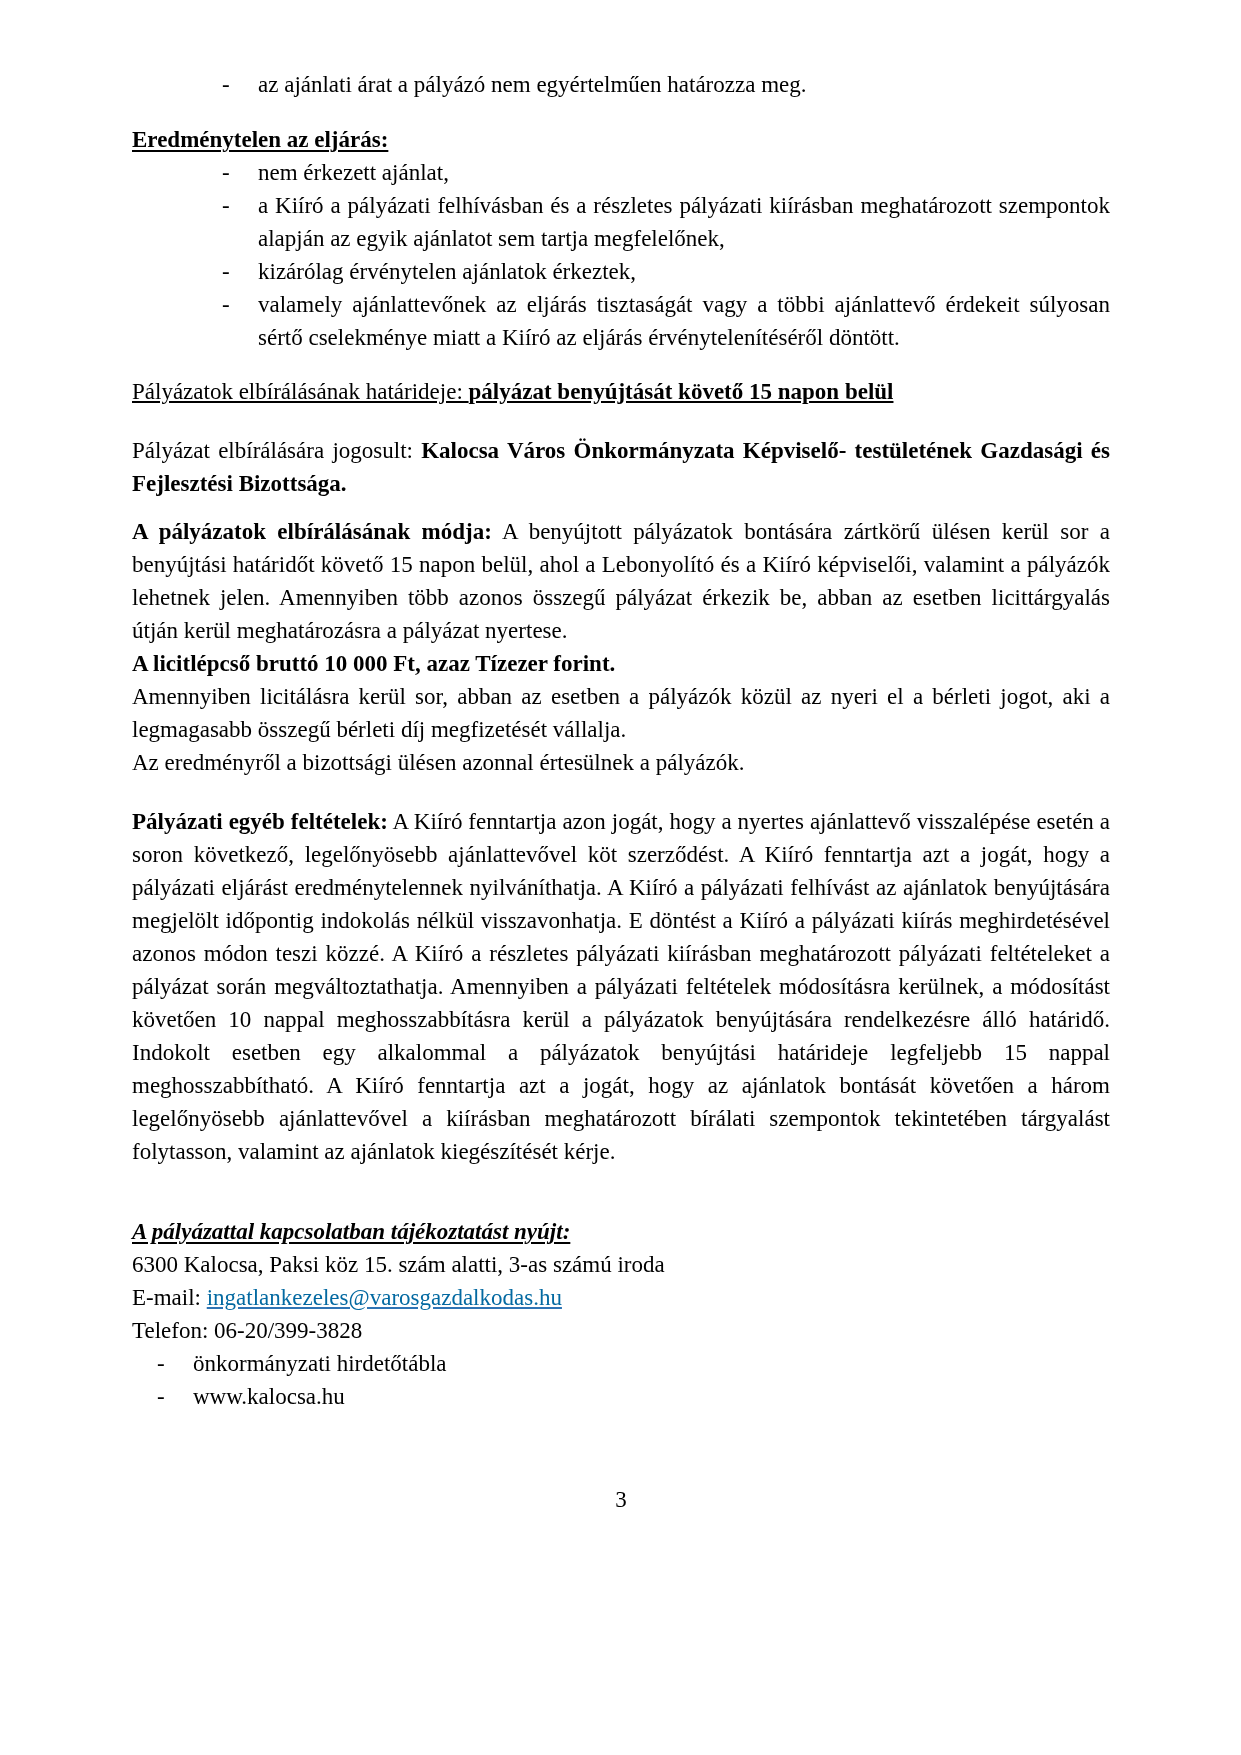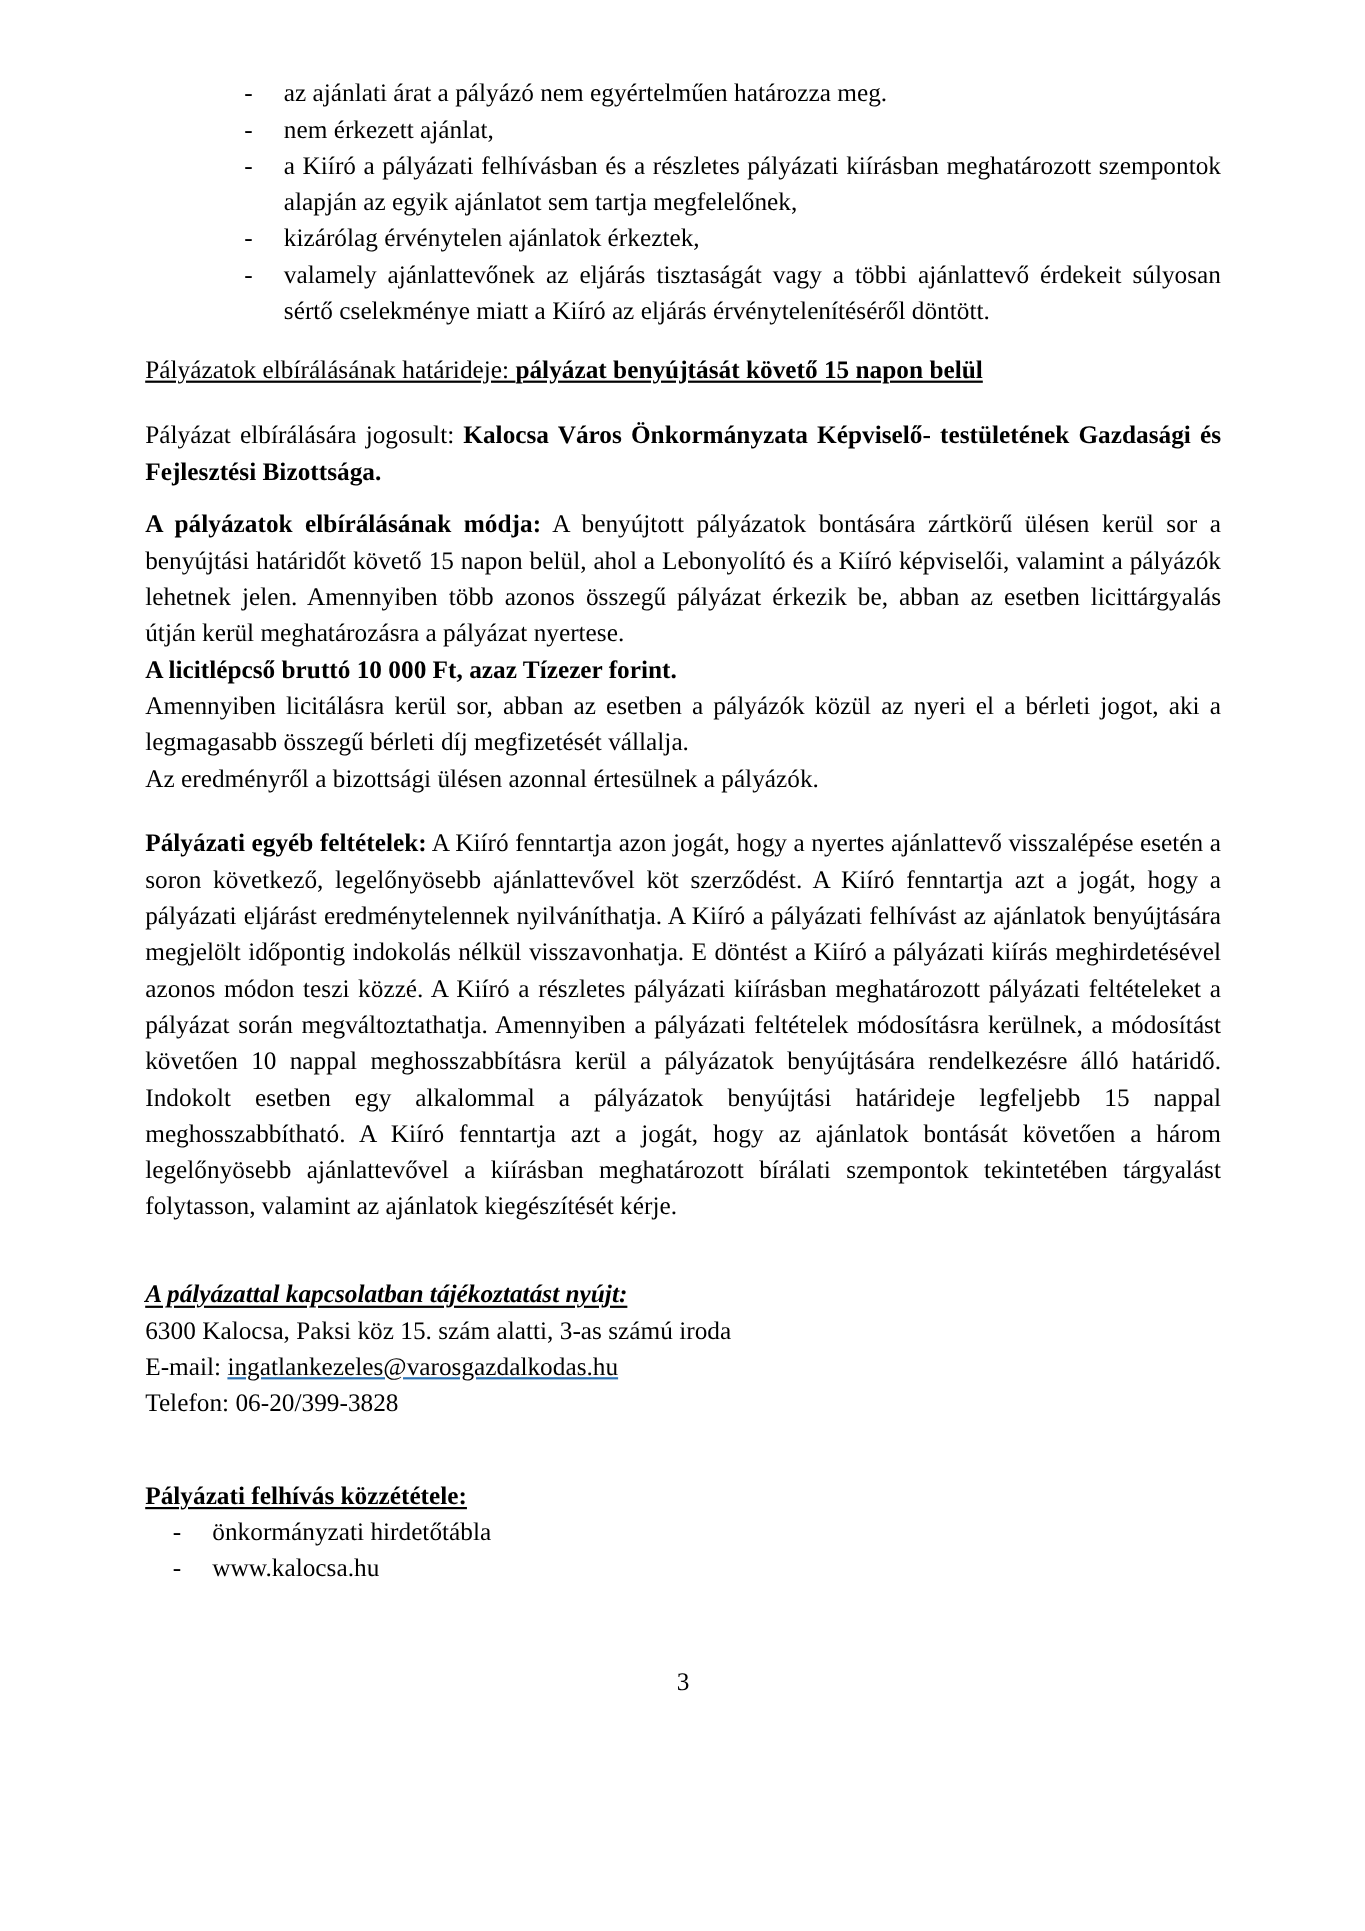--- a/index.html
+++ b/index.html
@@ -37,35 +37,36 @@
   .indent-shallow li::before { content: "-"; position: absolute; left: 25px; top: 0; }
   .mt-14 { margin-top: 26px; }
   .mt-15 { margin-top: 15px; }
   .mt-21 { margin-top: 21px; text-decoration: underline; }
   .mt-22 { margin-top: 22px; }
   .mt-26 { margin-top: 26px; }
   .mt-47 { margin-top: 47px; font-style: italic; }
   .mt-51 { margin-top: 51px; }
   .mt-70 { margin-top: 70px; }
   a.link {
-    color: #000000;
+    color: #0369a1;
     text-decoration: underline;
     text-decoration-color: #2E74B5;
   }
   .page-number { text-align: center; }
 </style>
 </head>
 <body>
 
 <div class="page">
 
   <ul class="list indent-deep">
     <li><span>az ajánlati árat a pályázó nem egyértelműen határozza meg.</span></li>
   </ul>
 
+  <p class="heading mt-22"><span>Eredménytelen az eljárás:</span></p>
 
   <ul class="list indent-deep">
     <li><span>nem érkezett ajánlat,</span></li>
     <li><span>a Kiíró a pályázati felhívásban és a részletes pályázati kiírásban meghatározott szempontok alapján az egyik ajánlatot sem tartja megfelelőnek,</span></li>
     <li><span>kizárólag érvénytelen ajánlatok érkeztek,</span></li>
     <li><span>valamely ajánlattevőnek az eljárás tisztaságát vagy a többi ajánlattevő érdekeit súlyosan sértő cselekménye miatt a Kiíró az eljárás érvénytelenítéséről döntött.</span></li>
   </ul>
 
   <p class="mt-21"><span>Pályázatok elbírálásának határideje: </span><b>pályázat benyújtását követő 15 napon belül</b></p>
 
@@ -78,21 +79,20 @@
     <p><span>Az eredményről a bizottsági ülésen azonnal értesülnek a pályázók.</span></p>
   </div>
 
   <p class="justify mt-26"><b>Pályázati egyéb feltételek:</b><span> A Kiíró fenntartja azon jogát, hogy a nyertes ajánlattevő visszalépése esetén a soron következő, legelőnyösebb ajánlattevővel köt szerződést. A Kiíró fenntartja azt a jogát, hogy a pályázati eljárást eredménytelennek nyilváníthatja. A Kiíró a pályázati felhívást az ajánlatok benyújtására megjelölt időpontig indokolás nélkül visszavonhatja. E döntést a Kiíró a pályázati kiírás meghirdetésével azonos módon teszi közzé. A Kiíró a részletes pályázati kiírásban meghatározott pályázati feltételeket a pályázat során megváltoztathatja. Amennyiben a pályázati feltételek módosításra kerülnek, a módosítást követően 10 nappal meghosszabbításra kerül a pályázatok benyújtására rendelkezésre álló határidő. Indokolt esetben egy alkalommal a pályázatok benyújtási határideje legfeljebb 15 nappal meghosszabbítható. A Kiíró fenntartja azt a jogát, hogy az ajánlatok bontását követően a három legelőnyösebb ajánlattevővel a kiírásban meghatározott bírálati szempontok tekintetében tárgyalást folytasson, valamint az ajánlatok kiegészítését kérje.</span></p>
 
   <p class="heading mt-47"><span>A pályázattal kapcsolatban tájékoztatást nyújt:</span></p>
   <p><span>6300 Kalocsa, Paksi köz 15. szám alatti, 3-as számú iroda</span></p>
   <p><span>E-mail: </span><a class="link" href="#">ingatlankezeles@varosgazdalkodas.hu</a></p>
   <p><span>Telefon: 06-20/399-3828</span></p>
 
-  <p class="heading mt-51"><span>Pályázati felhívás közzététele:</span></p>
 
   <ul class="list indent-shallow">
     <li><span>önkormányzati hirdetőtábla</span></li>
     <li><span>www.kalocsa.hu</span></li>
   </ul>
 
   <p class="page-number mt-70">3</p>
 
 </div>
 

